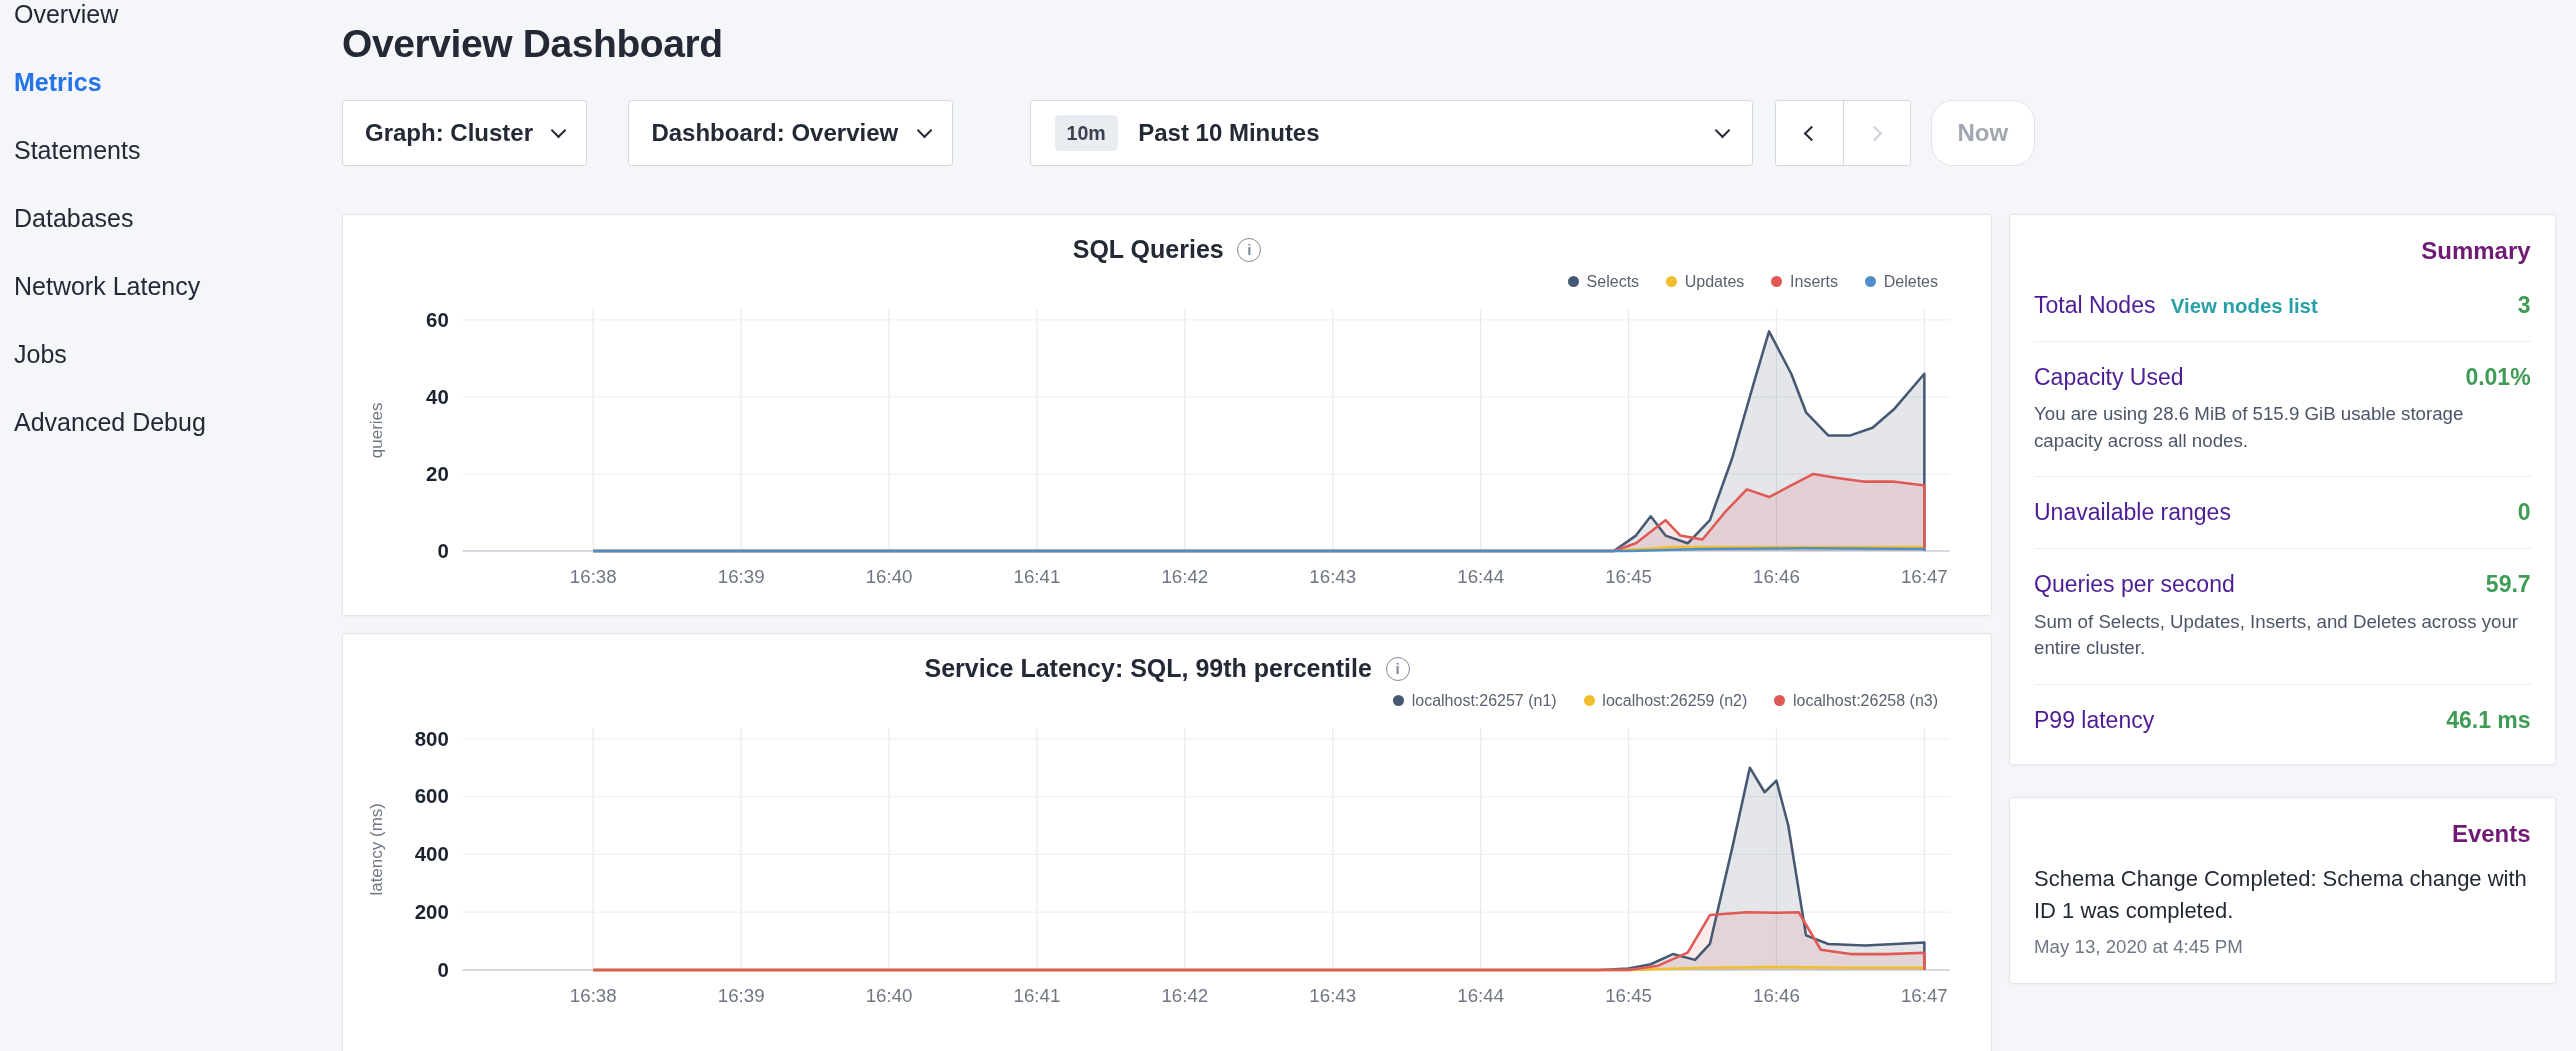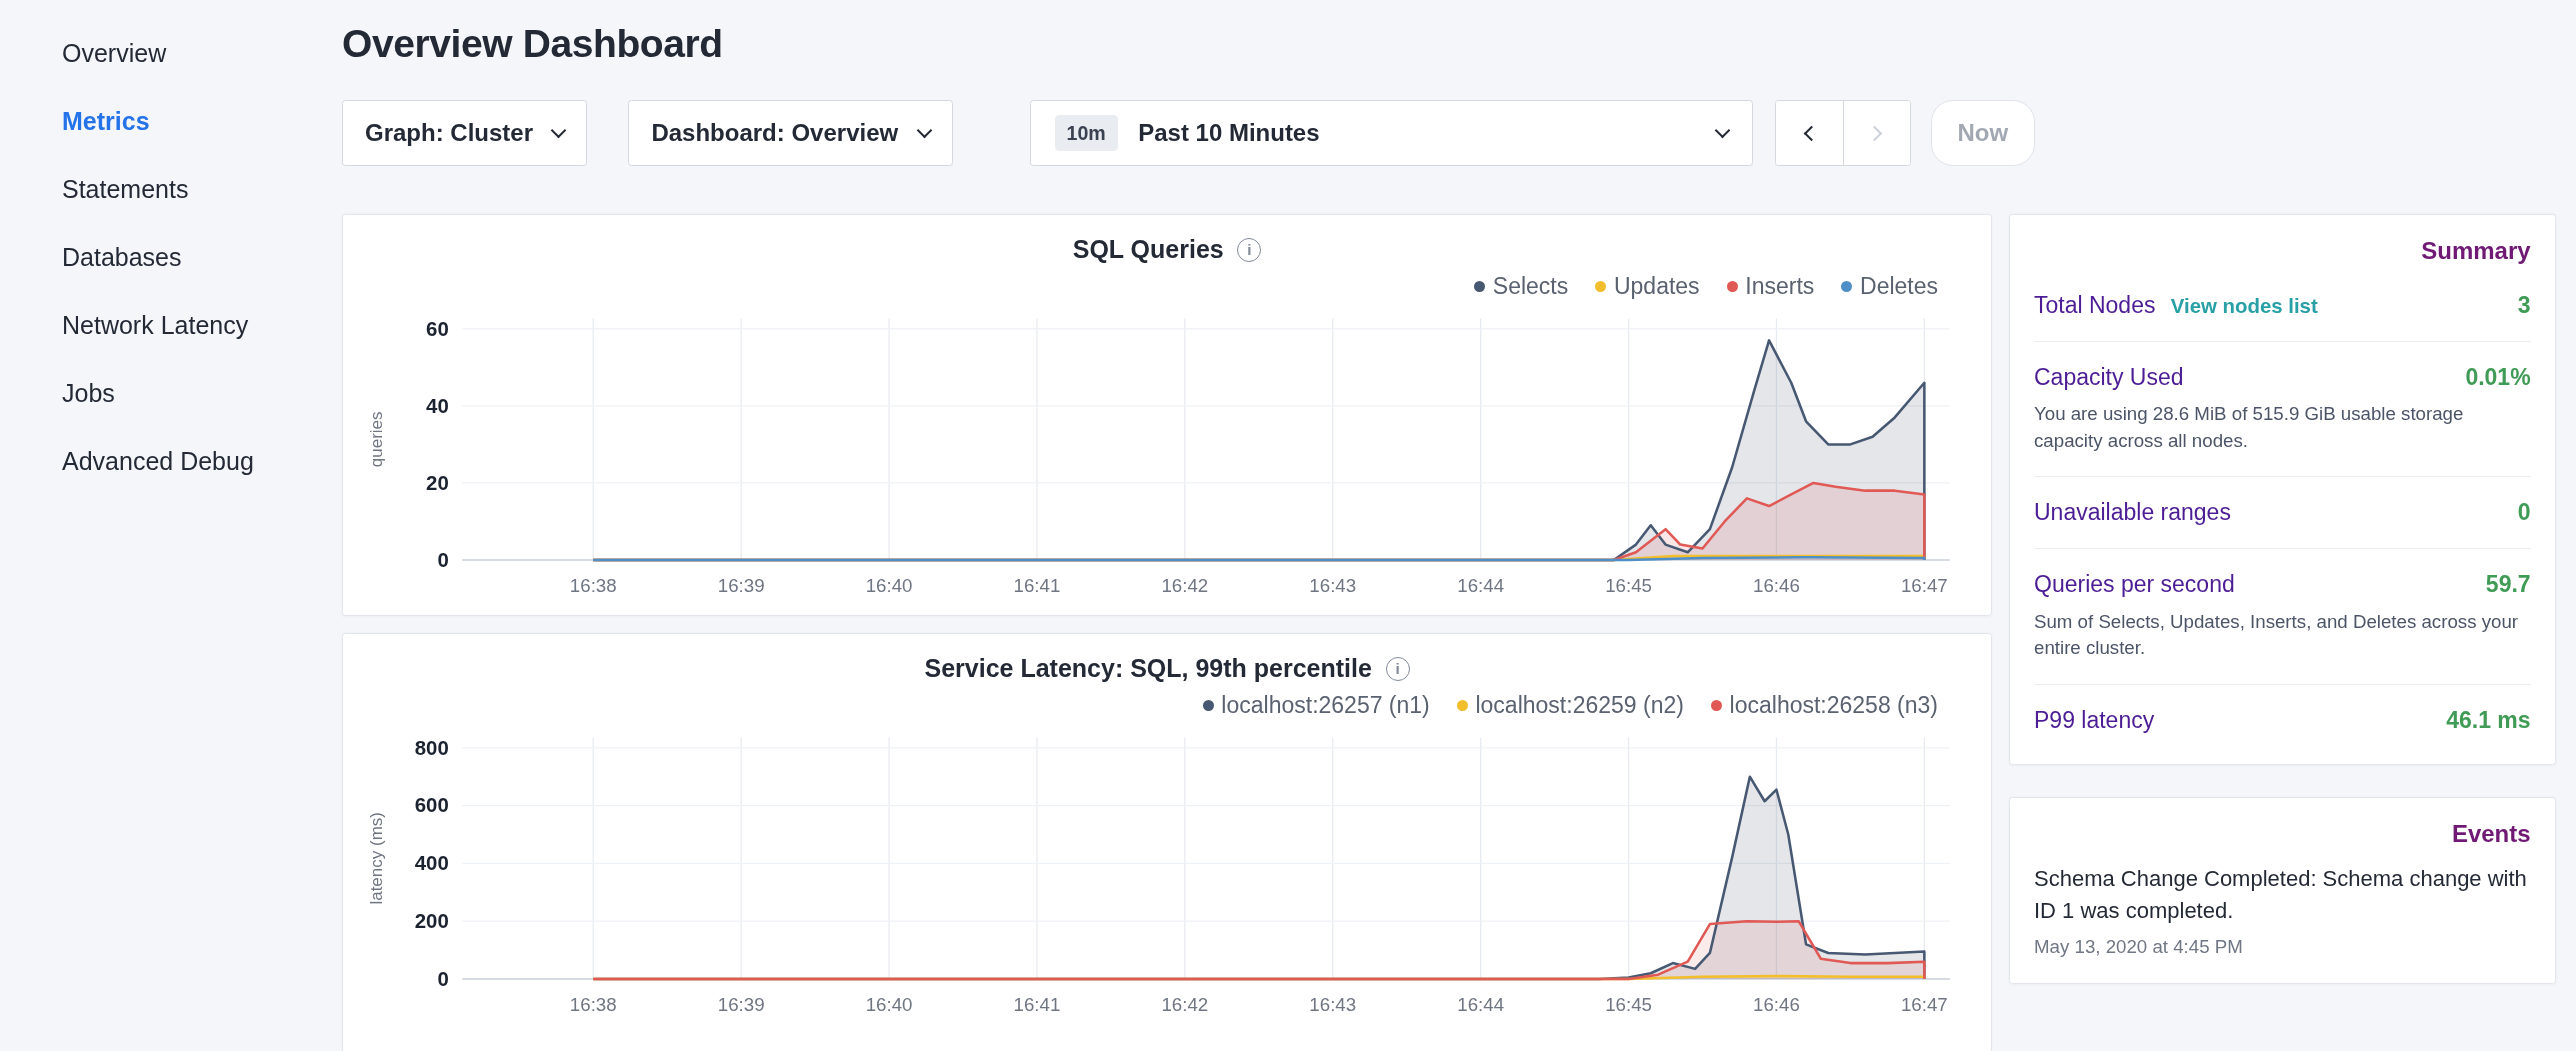--- a/index.html
+++ b/index.html
@@ -7,22 +7,22 @@
   body {
     font-family:"Liberation Sans", sans-serif;
     background:#f5f6fa;
     color:#242a35;
   }
   .page { display:flex; width:2576px; height:1051px; }
 
   
   .sidebar { width:342px; flex:0 0 342px; padding-top:0; }
   .nav-item {
-    height:68px; display:flex; align-items:flex-end;
-    padding-left:14px; font-size:25px; color:#242a35; cursor:pointer;margin-left:48px;
+    height:68px; display:flex; align-items:flex-start;
+    padding-left:14px; font-size:25px; color:#242a35; cursor:pointer;
   }
   .nav-item.active { color:#2473e8; font-weight:700; }
 
   
   .main { flex:1; min-width:0; }
   .page-title { margin-top:22px; font-size:39px; font-weight:600; letter-spacing:-0.4px; color:#242a35; }
 
   .controls { margin-top:34px; display:flex; align-items:center; }
   .btn {
     background:#fff; border:0.9px solid #d3d8e0; border-radius:3.4px;
@@ -59,21 +59,21 @@
 
   .chart-title-row { display:flex; justify-content:center; align-items:center; gap:13.6px; padding-top:20.4px; }
   .chart-title { font-size:25px; font-weight:700; color:#242a35; }
   .info-icon {
     width:24px; height:24px; border-radius:50%; border:1.7px solid #828a98;
     color:#828a98; display:flex; align-items:center; justify-content:center;
     font-size:15.3px; font-weight:600; cursor:pointer;
   }
   .info-icon::after { content:"i"; }
 
-  .legend { display:flex; justify-content:flex-end; align-items:center; gap:27px; padding:8.5px 53px 0 0; font-size:23px; color:#5a6270; }
+  .legend { display:flex; justify-content:flex-end; align-items:center; gap:27px; padding:8.5px 53px 0 0; font-size:16px; color:#5a6270; }
   .legend-item { display:flex; align-items:center; gap:7.7px; cursor:pointer; }
   .legend-dot { width:11px; height:11px; border-radius:50%; display:inline-block; }
 
   svg.plot { display:block; margin-top:5.1px; }
 
   
   .right-col { flex:1; min-width:0; display:flex; flex-direction:column; }
   .side-panel { padding:0 24px 8.5px; }
   .panel-title { text-align:right; font-size:24px; font-weight:700; color:#701a75; padding:22px 0 5.1px; }
 

